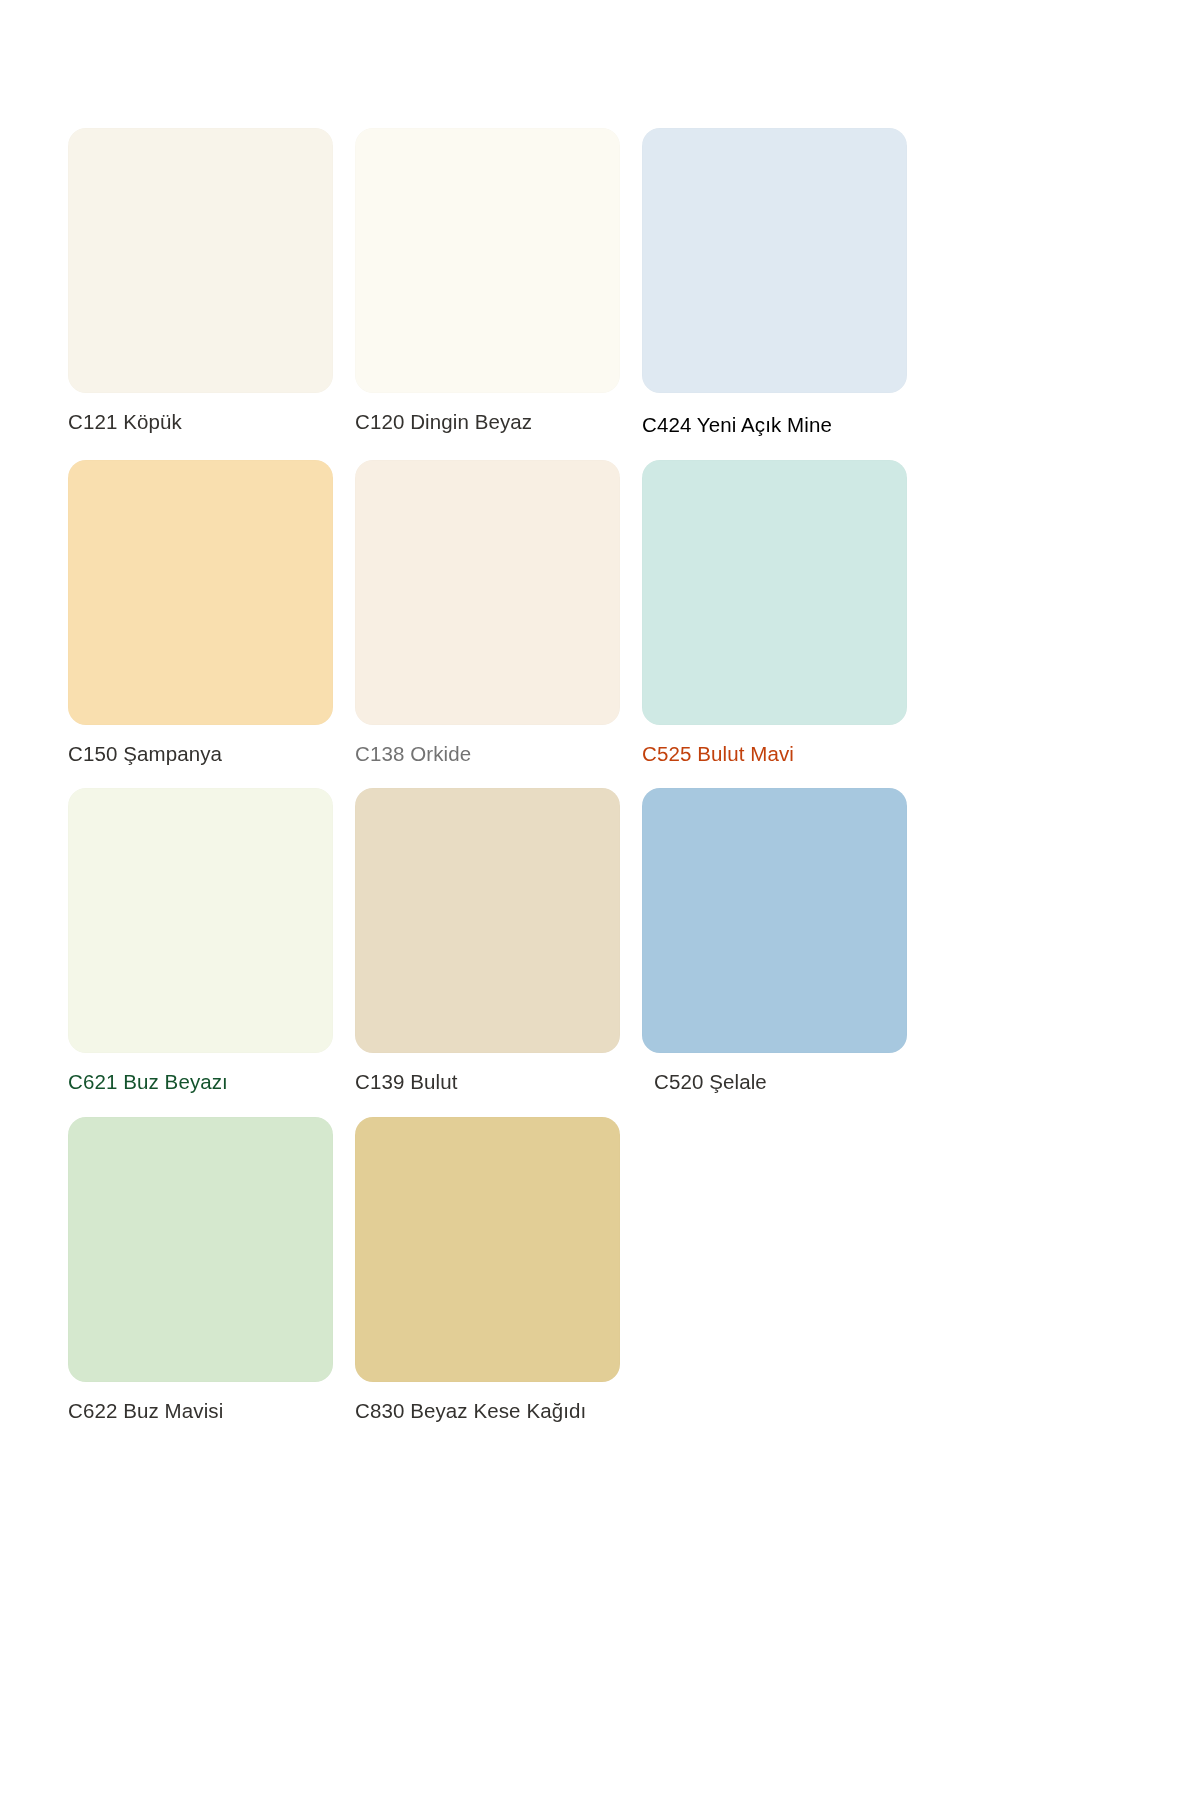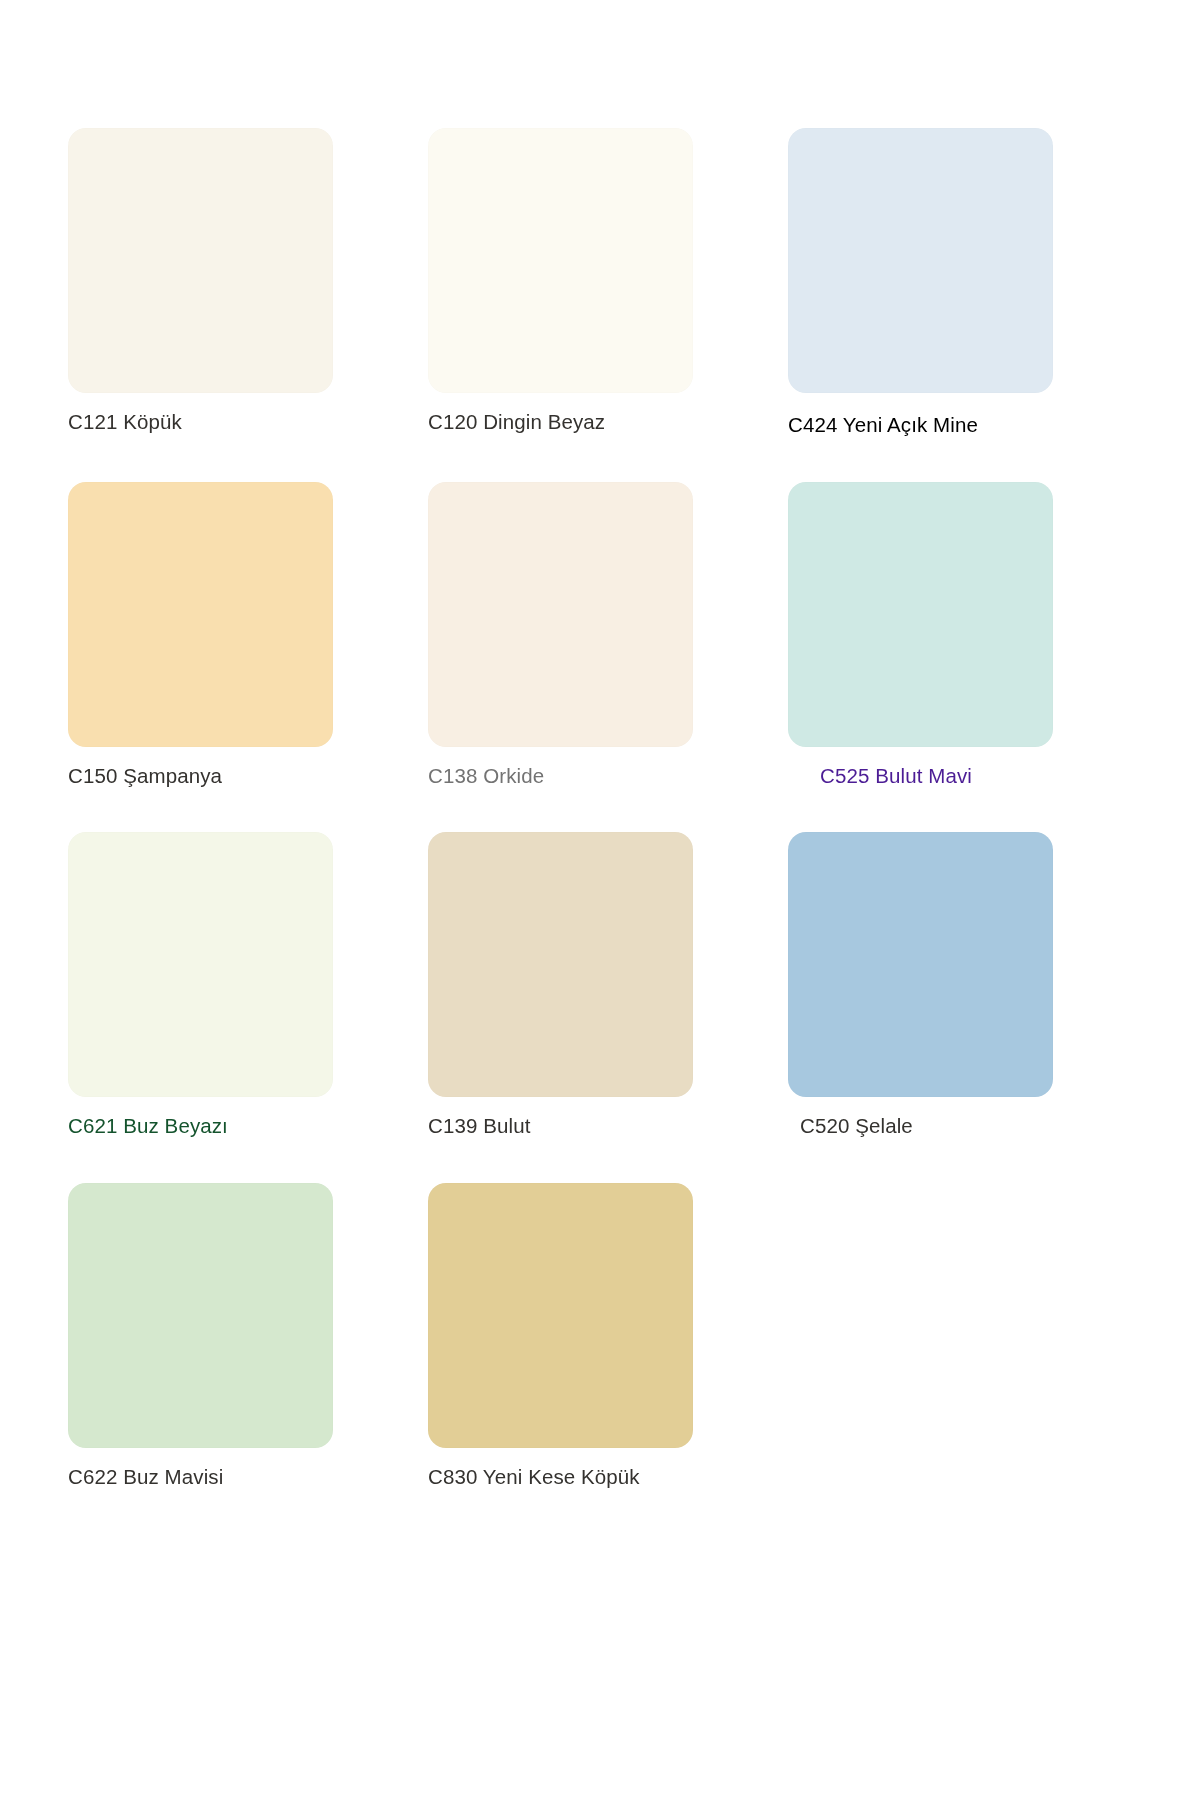--- a/index.html
+++ b/index.html
@@ -23,20 +23,21 @@
     background: #ffffff;
     padding: 128px 68px 0 68px;
   }
 
   .swatch-grid {
     display: grid;
     grid-template-columns: repeat(3, 265px);
     grid-template-rows: repeat(4, auto);
     column-gap: 95px;
     row-gap: 44px;
+    gap: 22px;
   }
 
   .swatch-cell {
     display: flex;
     flex-direction: column;
     align-items: flex-start;
     width: 265px;
   }
 
   .swatch-chip {
@@ -83,21 +84,21 @@
       <div class="swatch-label" style="color: rgb(52, 50, 47);">C150 Şampanya</div>
     </div>
 
     <div class="swatch-cell">
       <div class="swatch-chip" style="background-color: rgb(248, 239, 227);"></div>
       <div class="swatch-label" style="color: #737373;">C138 Orkide</div>
     </div>
 
     <div class="swatch-cell">
       <div class="swatch-chip" style="background-color: rgb(207, 233, 228);"></div>
-      <div class="swatch-label" style="color: #4c1d95; margin-left: 32px;">C525 Bulut Mavi</div>
+      <div class="swatch-label" style="color: #c2410c;">C525 Bulut Mavi</div>
     </div>
 
     <div class="swatch-cell">
       <div class="swatch-chip" style="background-color: rgb(244, 247, 232);"></div>
       <div class="swatch-label" style="color: #14532d; text-align: center;">C621 Buz Beyazı</div>
     </div>
 
     <div class="swatch-cell">
       <div class="swatch-chip" style="background-color: rgb(232, 220, 195);"></div>
       <div class="swatch-label" style="color: rgb(52, 50, 47);">C139 Bulut</div>
@@ -108,17 +109,17 @@
       <div class="swatch-label" style="color: rgb(52, 50, 47); margin-left: 12px;">C520 Şelale</div>
     </div>
 
     <div class="swatch-cell">
       <div class="swatch-chip" style="background-color: rgb(213, 232, 206);"></div>
       <div class="swatch-label" style="color: rgb(52, 50, 47);">C622 Buz Mavisi</div>
     </div>
 
     <div class="swatch-cell">
       <div class="swatch-chip" style="background-color: rgb(226, 206, 150);"></div>
-      <div class="swatch-label" style="color: rgb(52, 50, 47);">C830 Yeni Kese Köpük</div>
+      <div class="swatch-label" style="color: rgb(52, 50, 47);">C830 Beyaz Kese Kağıdı</div>
     </div>
 
   </div>
 </div>
 
 </body></html>

